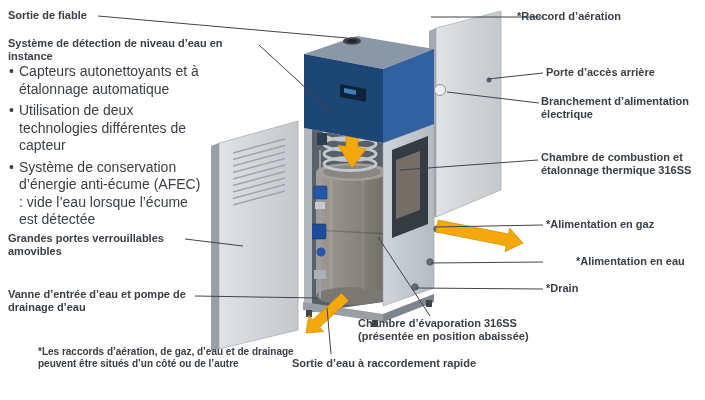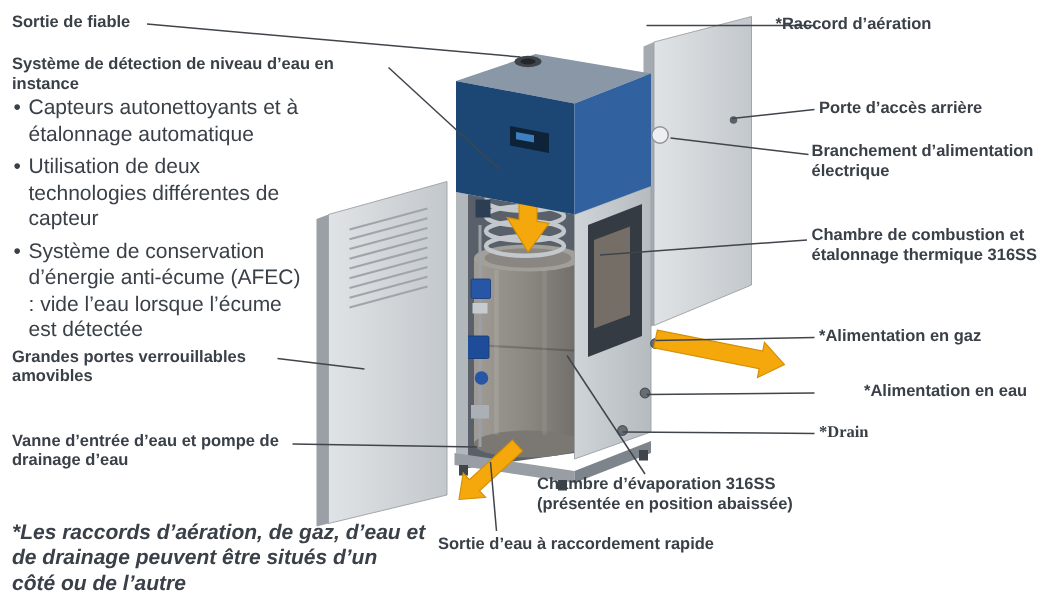--- a/index.html
+++ b/index.html
@@ -6,21 +6,21 @@
   .stage{
     position:relative;width:705px;height:400px;background:#ffffff;
     font-family:"Liberation Sans",sans-serif;overflow:hidden;
   }
   .diagram-svg{position:absolute;left:0;top:0;}
   .lbl{
     position:absolute;font-size:11px;font-weight:bold;color:#3a4047;
     line-height:1.2;
   }
   .lbl.center{text-align:left;}
-  .lbl.footnote{font-style:italic;font-size:14px;}
+  .lbl.footnote{font-size:10px;margin-left:30px;}
   .features{
     position:absolute;left:8px;top:63px;width:196px;margin:0;padding:0;
     list-style:none;font-size:14px;color:#3a4047;
   }
   .features li{position:relative;padding-left:11px;margin:0 0 4px 0;line-height:1.25;}
   .features li::before{content:"\2022";position:absolute;left:1px;top:0;}
 </style>
 </head>
 <body>
 
@@ -164,18 +164,18 @@
   <div class="lbl" style="left:8px;top:232px;width:180px;">Grandes portes verrouillables amovibles</div>
   <div class="lbl" style="left:8px;top:288px;width:185px;">Vanne d’entrée d’eau et pompe de drainage d’eau</div>
   <div class="lbl footnote" style="left:8px;top:346px;width:276px;">*Les raccords d’aération, de gaz, d’eau et de drainage peuvent être situés d’un côté ou de l’autre</div>
 
   <div class="lbl" style="left:517px;top:10px;">*Raccord d’aération</div>
   <div class="lbl" style="left:546px;top:66px;">Porte d’accès arrière</div>
   <div class="lbl" style="left:541px;top:95px;width:170px;">Branchement d’alimentation électrique</div>
   <div class="lbl" style="left:541px;top:151px;width:162px;">Chambre de combustion et étalonnage thermique 316SS</div>
   <div class="lbl" style="left:546px;top:218px;">*Alimentation en gaz</div>
   <div class="lbl" style="left:576px;top:255px;">*Alimentation en eau</div>
-  <div class="lbl" style="left:546px;top:282px;font-family:Liberation Serif, serif;">*Drain</div>
+  <div class="lbl" style="left:546px;top:282px;">*Drain</div>
 
   <div class="lbl center" style="left:358px;top:317px;width:200px;">Chambre d’évaporation 316SS (présentée en position abaissée)</div>
   <div class="lbl" style="left:292px;top:357px;white-space:nowrap;">Sortie d’eau à raccordement rapide</div>
 
 </div>
 
 </body></html>

